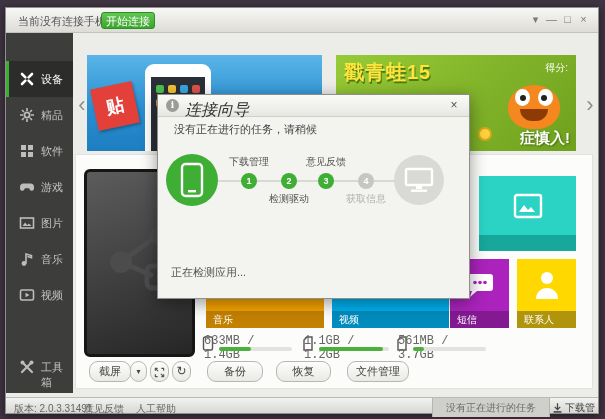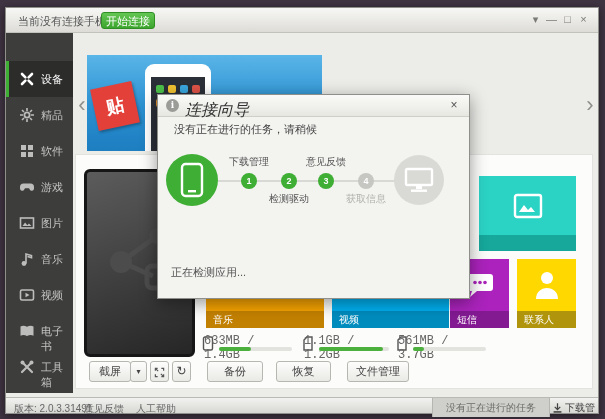--- a/index.html
+++ b/index.html
@@ -52,21 +52,21 @@
   .br-coin { position:absolute; left:142px; bottom:10px; width:14px; height:14px; background:#ffd23e; border:2px solid #d8a718; border-radius:50%; }
   .br-caption { position:absolute; right:6px; bottom:3px; font-size:15px; font-weight:bold; color:#fff; text-shadow:1px 1px 2px #3f6b0d; }
 
   
   .phone-mock { position:absolute; left:78px; top:161px; width:111px; height:188px; z-index:2;
     background:linear-gradient(160deg,#5c5c5c,#262626); border:3px solid #161616; border-radius:6px; }
   .phone-mock svg { position:absolute; left:20px; top:52px; }
 
   
   .abtn { position:absolute; top:353px; height:21px; z-index:2; background:linear-gradient(180deg,#fdfdfc,#e9e9e5);
-    border:1px solid #b7b7b2; border-radius:3px; font-size:11px; color:#444; text-align:center; line-height:19px; cursor:pointer; }
+    border:1px solid #b7b7b2; border-radius:9px; font-size:11px; color:#444; text-align:center; line-height:19px; cursor:pointer; }
   .abtn svg { vertical-align:middle; }
 
   
   .tile { position:absolute; z-index:2; cursor:pointer; }
   .tile-strip { position:absolute; left:0; right:0; bottom:0; }
   .tile-strip span { position:absolute; left:7px; top:2px; font-size:10px; color:#fff; }
   .tile-icon { position:absolute; left:50%; transform:translateX(-50%); }
 
   
   .storage { position:absolute; top:326px; z-index:2; }
@@ -170,26 +170,20 @@
         </svg>
       <span class="s-label">音乐</span>
     </div>
     <div class="side-item" style="top:244px">
       <svg class="s-icon" viewBox="0 0 16 16">
           <rect x="1.5" y="3" width="13" height="10" rx="1.5" fill="none" stroke="currentColor" stroke-width="1.6"></rect>
           <path d="M6.5 5.8 10.5 8l-4 2.2z" fill="currentColor"></path>
         </svg>
       <span class="s-label">视频</span>
     </div>
-    <div class="side-item" style="top:280px">
-      <svg class="s-icon" viewBox="0 0 16 16">
-          <path d="M1.5 3.5c2-1 4-1 6.5.2v9.3c-2.5-1.2-4.5-1.2-6.5-.2zM14.5 3.5c-2-1-4-1-6.5.2v9.3c2.5-1.2 4.5-1.2 6.5-.2z" fill="currentColor"></path>
-        </svg>
-      <span class="s-label">电子书</span>
-    </div>
     <div class="side-item" style="top:316px">
       <svg class="s-icon" viewBox="0 0 16 16">
           <path d="M3 13 12 4M13 13 4 4" stroke="currentColor" stroke-width="2.2" stroke-linecap="round"></path>
           <circle cx="12.5" cy="3.5" r="2" fill="currentColor"></circle>
           <circle cx="3.5" cy="3.5" r="2" fill="currentColor"></circle>
         </svg>
       <span class="s-label">工具箱</span>
     </div>
   </div>
 
@@ -205,20 +199,35 @@
         <div class="b-dot" style="left:29px;top:8px;background:#3aa7e0"></div>
         <div class="b-dot" style="left:41px;top:8px;background:#e05348"></div>
         <div class="b-dot" style="left:5px;top:22px;background:#e08f2f"></div>
         <div class="b-dot" style="left:17px;top:22px;background:#8a6fd1"></div>
         <div class="b-dot" style="left:29px;top:22px;background:#4cc04a"></div>
         <div class="b-dot" style="left:41px;top:22px;background:#f3c331"></div>
       </div>
     </div>
     <div class="b-tag">贴</div>
   </div>
+  <div class="banner banner-right">
+    <div class="br-title">戳青蛙15</div>
+    <div class="br-score">得分:</div>
+    <div class="br-frog">
+      <div class="br-eye" style="left:7px">
+          <div class="br-pupil" style="left:5px"></div>
+        </div>
+      <div class="br-eye" style="right:7px">
+          <div class="br-pupil" style="left:3px"></div>
+        </div>
+      <div class="br-mouth"></div>
+    </div>
+    <div class="br-coin"></div>
+    <div class="br-caption">症慎入!</div>
+  </div>
 
   <div class="panel"></div>
 
   <div class="phone-mock">
     <svg width="72" height="82" viewBox="0 0 72 82">
       <path d="M50 12 14 38M14 38l32 14" stroke="#4c4c4c" stroke-width="5" fill="none"></path>
       <circle cx="50" cy="12" r="8" fill="#4c4c4c"></circle>
       <circle cx="14" cy="38" r="11" fill="#4c4c4c"></circle>
       <rect x="40" y="42" width="22" height="22" rx="5" fill="none" stroke="#4c4c4c" stroke-width="5"></rect>
     </svg>

